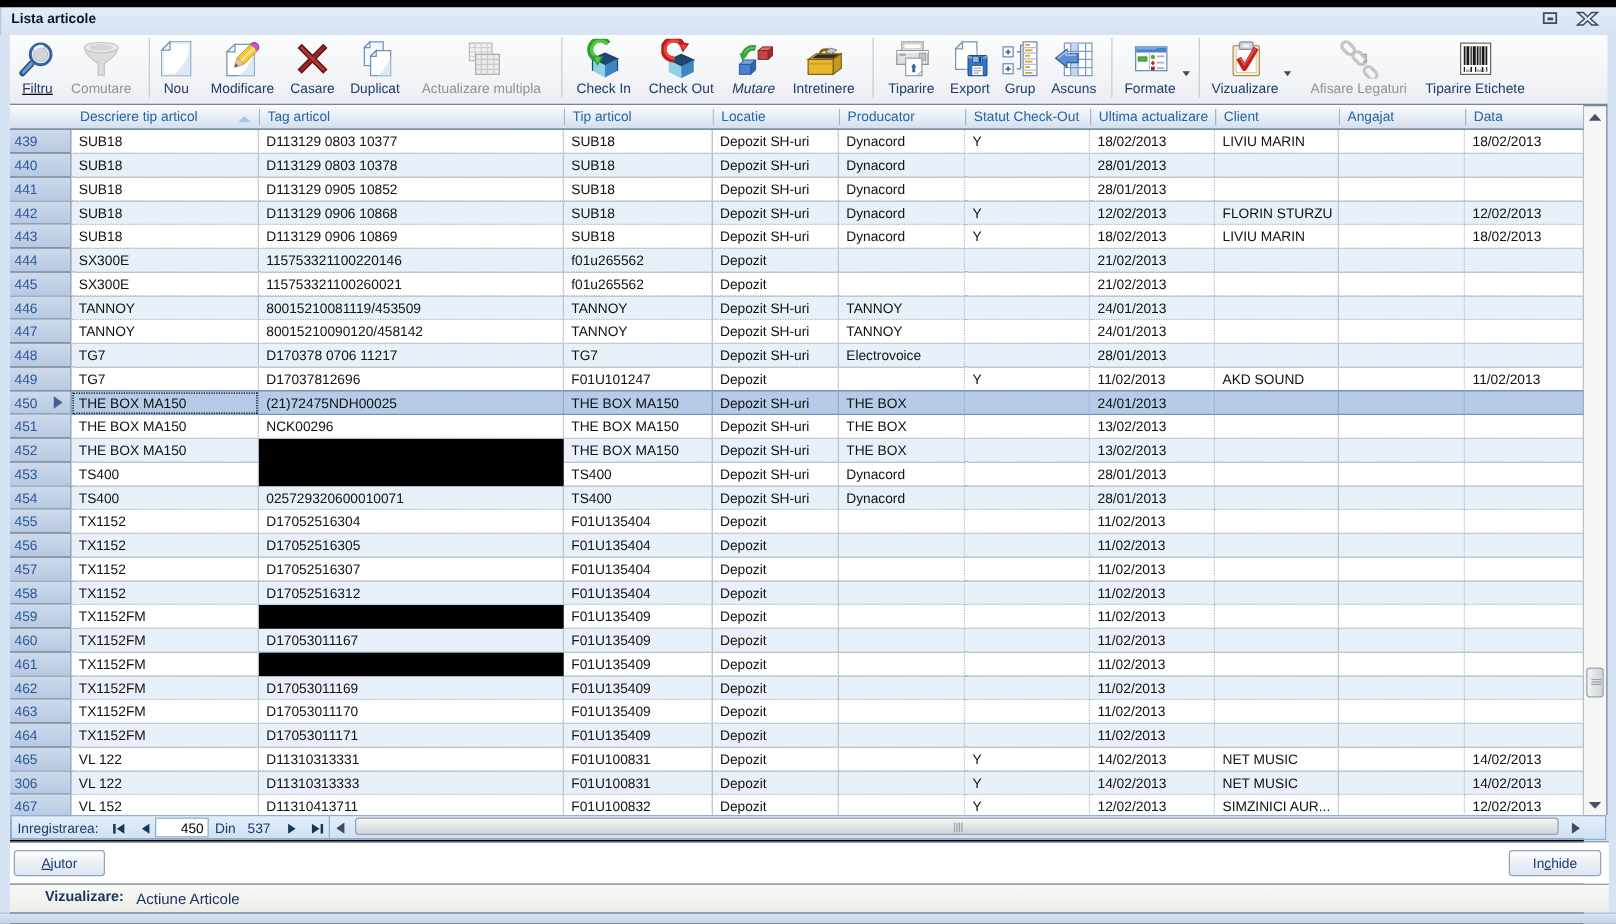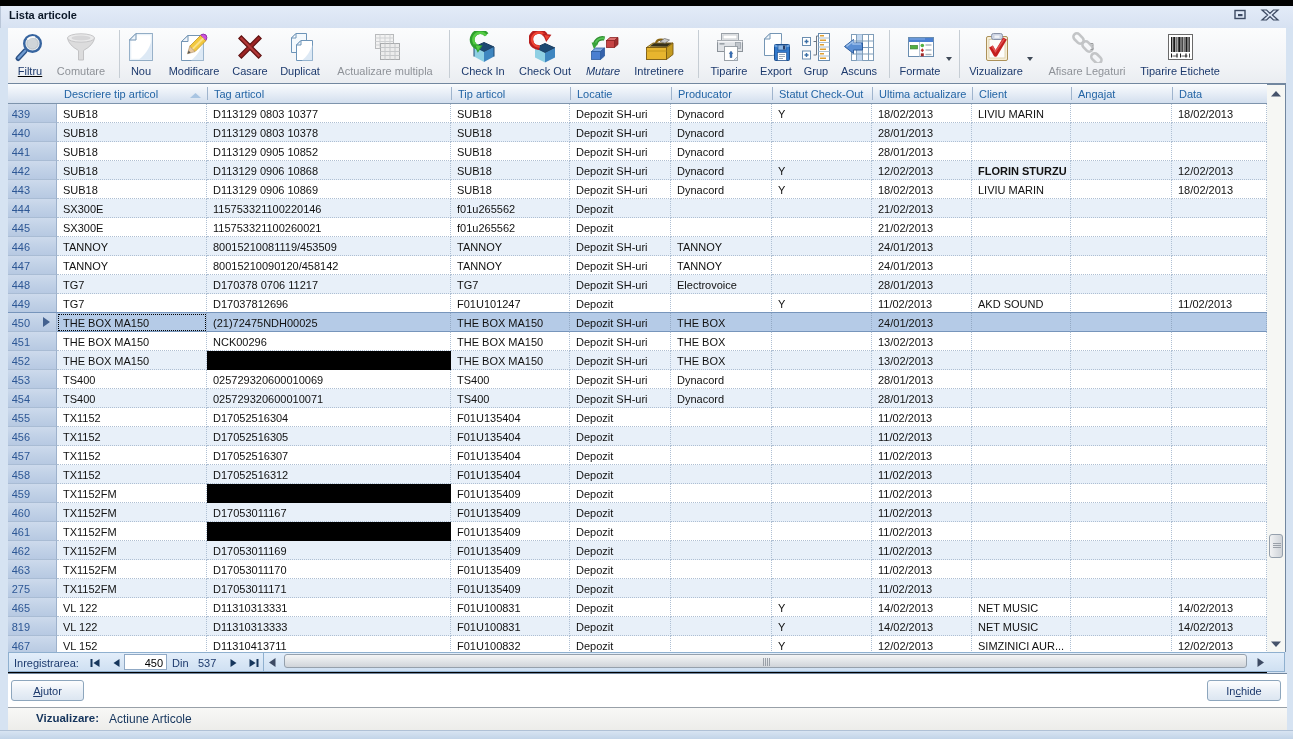--- a/index.html
+++ b/index.html
@@ -404,21 +404,21 @@
         <div class="rh">
           <span>442</span>
         </div>
         <div class="c c1" style="left:49px;width:150px;">SUB18</div>
         <div class="c c2" style="left:199px;width:244px;">D113129 0906 10868</div>
         <div class="c c3" style="left:443px;width:119px;">SUB18</div>
         <div class="c c4" style="left:562px;width:101px;">Depozit SH-uri</div>
         <div class="c c5" style="left:663px;width:101px;">Dynacord</div>
         <div class="c c6" style="left:764px;width:100px;">Y</div>
         <div class="c c7" style="left:864px;width:100px;">12/02/2013</div>
-        <div class="c c8" style="left:964px;width:99px;font-weight:bold;">FLORIN STURZU</div>
+        <div class="c c8" style="left:964px;width:99px;">FLORIN STURZU</div>
         <div class="c c9" style="left:1063px;width:101px;"></div>
         <div class="c c10" style="left:1164px;width:95px;">12/02/2013</div>
       </div>
       <div class="r">
         <div class="rh">
           <span>443</span>
         </div>
         <div class="c c1" style="left:49px;width:150px;">SUB18</div>
         <div class="c c2" style="left:199px;width:244px;">D113129 0906 10869</div>
         <div class="c c3" style="left:443px;width:119px;">SUB18</div>
@@ -563,21 +563,20 @@
         <div class="c c7" style="left:864px;width:100px;">13/02/2013</div>
         <div class="c c8" style="left:964px;width:99px;"></div>
         <div class="c c9" style="left:1063px;width:101px;"></div>
         <div class="c c10" style="left:1164px;width:95px;"></div>
       </div>
       <div class="r">
         <div class="rh">
           <span>453</span>
         </div>
         <div class="c c1" style="left:49px;width:150px;">TS400</div>
-        <div class="c c2" style="left:199px;width:244px;">025729320600010069</div>
         <div class="c c3" style="left:443px;width:119px;">TS400</div>
         <div class="c c4" style="left:562px;width:101px;">Depozit SH-uri</div>
         <div class="c c5" style="left:663px;width:101px;">Dynacord</div>
         <div class="c c6" style="left:764px;width:100px;"></div>
         <div class="c c7" style="left:864px;width:100px;">28/01/2013</div>
         <div class="c c8" style="left:964px;width:99px;"></div>
         <div class="c c9" style="left:1063px;width:101px;"></div>
         <div class="c c10" style="left:1164px;width:95px;"></div>
       </div>
       <div class="r alt">
@@ -723,21 +722,21 @@
         <div class="c c4" style="left:562px;width:101px;">Depozit</div>
         <div class="c c5" style="left:663px;width:101px;"></div>
         <div class="c c6" style="left:764px;width:100px;"></div>
         <div class="c c7" style="left:864px;width:100px;">11/02/2013</div>
         <div class="c c8" style="left:964px;width:99px;"></div>
         <div class="c c9" style="left:1063px;width:101px;"></div>
         <div class="c c10" style="left:1164px;width:95px;"></div>
       </div>
       <div class="r alt">
         <div class="rh">
-          <span>275</span>
+          <span>464</span>
         </div>
         <div class="c c1" style="left:49px;width:150px;">TX1152FM</div>
         <div class="c c2" style="left:199px;width:244px;">D17053011171</div>
         <div class="c c3" style="left:443px;width:119px;">F01U135409</div>
         <div class="c c4" style="left:562px;width:101px;">Depozit</div>
         <div class="c c5" style="left:663px;width:101px;"></div>
         <div class="c c6" style="left:764px;width:100px;"></div>
         <div class="c c7" style="left:864px;width:100px;">11/02/2013</div>
         <div class="c c8" style="left:964px;width:99px;"></div>
         <div class="c c9" style="left:1063px;width:101px;"></div>
@@ -753,21 +752,21 @@
         <div class="c c4" style="left:562px;width:101px;">Depozit</div>
         <div class="c c5" style="left:663px;width:101px;"></div>
         <div class="c c6" style="left:764px;width:100px;">Y</div>
         <div class="c c7" style="left:864px;width:100px;">14/02/2013</div>
         <div class="c c8" style="left:964px;width:99px;">NET MUSIC</div>
         <div class="c c9" style="left:1063px;width:101px;"></div>
         <div class="c c10" style="left:1164px;width:95px;">14/02/2013</div>
       </div>
       <div class="r alt">
         <div class="rh">
-          <span>819</span>
+          <span>306</span>
         </div>
         <div class="c c1" style="left:49px;width:150px;">VL 122</div>
         <div class="c c2" style="left:199px;width:244px;">D11310313333</div>
         <div class="c c3" style="left:443px;width:119px;">F01U100831</div>
         <div class="c c4" style="left:562px;width:101px;">Depozit</div>
         <div class="c c5" style="left:663px;width:101px;"></div>
         <div class="c c6" style="left:764px;width:100px;">Y</div>
         <div class="c c7" style="left:864px;width:100px;">14/02/2013</div>
         <div class="c c8" style="left:964px;width:99px;">NET MUSIC</div>
         <div class="c c9" style="left:1063px;width:101px;"></div>

